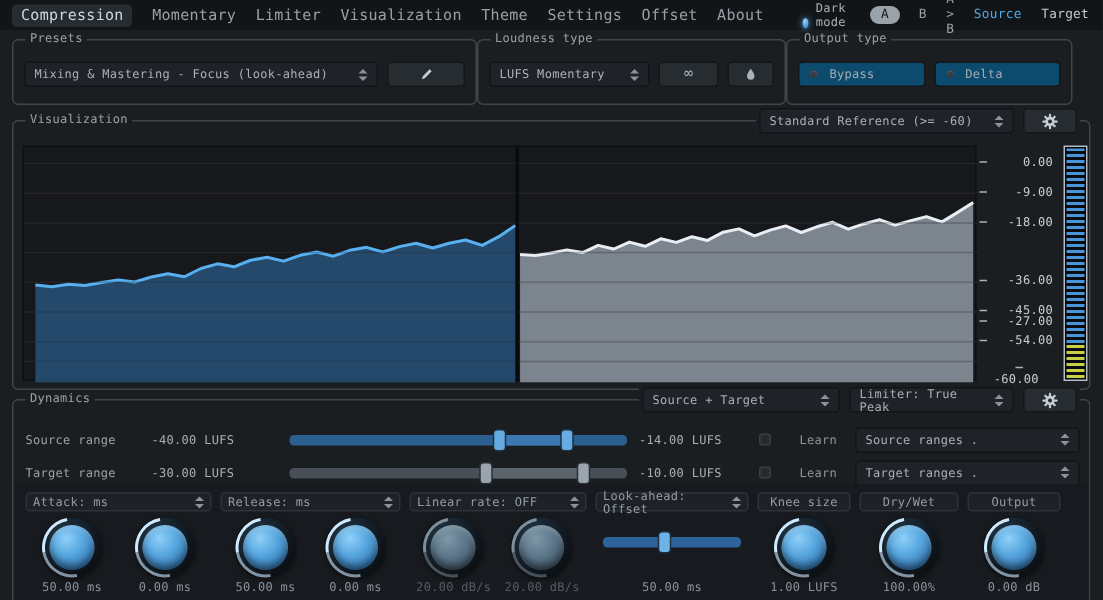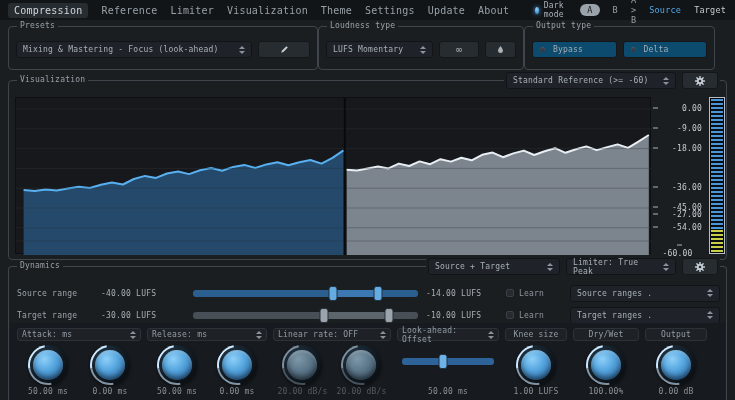--- a/index.html
+++ b/index.html
@@ -7,21 +7,21 @@
   body {
     background:#1b1e21; color:#9aa3aa;
     font-family:"DejaVu Sans Mono", monospace;
     font-size:8px; letter-spacing:.2px; position:relative;
   }
   
   .menubar { height:20px; background:#121518; display:flex; align-items:center; padding:0 8px; gap:13px; }
   .menu-item { color:#97a0a7; font-size:10px; cursor:default; }
   .menu-item.active { background:#272c31; color:#d0d7dd; padding:2px 6px; border-radius:3px; }
   .mb-spacer { flex:1; }
-  .darkmode { display:flex; align-items:center; gap:5px; color:#a8b1b8; }
+  .darkmode { display:flex; align-items:flex-end; gap:5px; color:#a8b1b8; }
   .dm-dot { width:7px; height:7px; border-radius:50%;
     background:radial-gradient(circle at 35% 30%, #8ecdf6, #2e7cc0);
     box-shadow:0 0 4px #4aa0e8; }
   .pill-a { background:#9aa3aa; color:#15181b; border-radius:8px; padding:1px 7px; font-size:8.5px; }
   .txt-btn { color:#97a0a7; font-size:8.5px; }
   .view-tab { font-size:8.5px; color:#c2cad0; }
   .view-tab.active { color:#4fa8e8; }
   
   .group { position:relative; border:1px solid #3e454c; border-radius:4px; }
   .legend { position:absolute; top:-6px; left:8px; background:#1b1e21; padding:0 3px; font-size:8px; color:#98a1a8; white-space:nowrap; }
@@ -60,21 +60,21 @@
   .range-slider { flex:1; position:relative; height:7px; border-radius:3px; }
   .rs-blue { background:#2b5f90; }
   .rs-blue .rs-active { background:#3c79b2; }
   .rs-gray { background:#494f56; }
   .rs-gray .rs-active { background:#5c646c; }
   .rs-active { position:absolute; top:0; bottom:0; }
   .rs-handle { position:absolute; top:-4px; width:9px; height:15px; border-radius:3px; transform:translateX(-50%); }
   .rs-blue .rs-handle { background:#66abe2; border:1px solid #1c303f; }
   .rs-gray .rs-handle { background:#9aa4ad; border:1px solid #2a2f34; }
   .dyn-rvalue { width:72px; color:#a6aeb4; }
-  .learn { width:56px; display:flex; align-items:center; gap:5px; color:#8d969d; }
+  .learn { width:56px; display:flex; align-items:center; gap:19px; color:#8d969d; }
   .checkbox { width:8px; height:8px; background:#262b30; border:1px solid #3a4046; border-radius:2px; }
   .ranges-combo { width:150px; }
   
   .knob-strip { position:absolute; top:56px; left:1px; right:1px; bottom:0; background:#171a1e; }
   .knobs-row { display:flex; gap:6px; padding:5px 7px 0; }
   .kcol { display:flex; flex-direction:column; align-items:center; height:74px; }
   .khead { width:100%; height:13px; background:#1e2227; border:1px solid #2c3238; border-radius:3px;
     display:flex; align-items:center; justify-content:space-between; padding:0 4px; color:#939ca4; }
   .khead.center { justify-content:center; }
   .kpair { display:flex; width:100%; justify-content:space-around; margin-top:4px; }
@@ -96,26 +96,26 @@
   .la-handle { position:absolute; left:45%; top:-4px; width:9px; height:15px; border-radius:3px;
     background:#6fb2e8; border:1px solid #1c303f; transform:translateX(-50%); }
   .push { margin-top:auto; margin-bottom:6px; }
   .w310{flex:0 0 310px;} .w206{flex:0 0 206px;} .w191{flex:0 0 191px;}
 </style>
 </head>
 <body>
 
 <div class="menubar">
   <span class="menu-item active">Compression</span>
-  <span class="menu-item">Reference</span>
+  <span class="menu-item">Momentary</span>
   <span class="menu-item">Limiter</span>
   <span class="menu-item">Visualization</span>
   <span class="menu-item">Theme</span>
   <span class="menu-item">Settings</span>
-  <span class="menu-item">Update</span>
+  <span class="menu-item">Offset</span>
   <span class="menu-item">About</span>
   <span class="mb-spacer"></span>
   <span class="darkmode">
     <span class="dm-dot"></span>
     <span>Dark mode</span>
   </span>
   <span class="pill-a">A</span>
   <span class="txt-btn">B</span>
   <span class="txt-btn">A &gt; B</span>
   <span class="view-tab active">Source</span>

